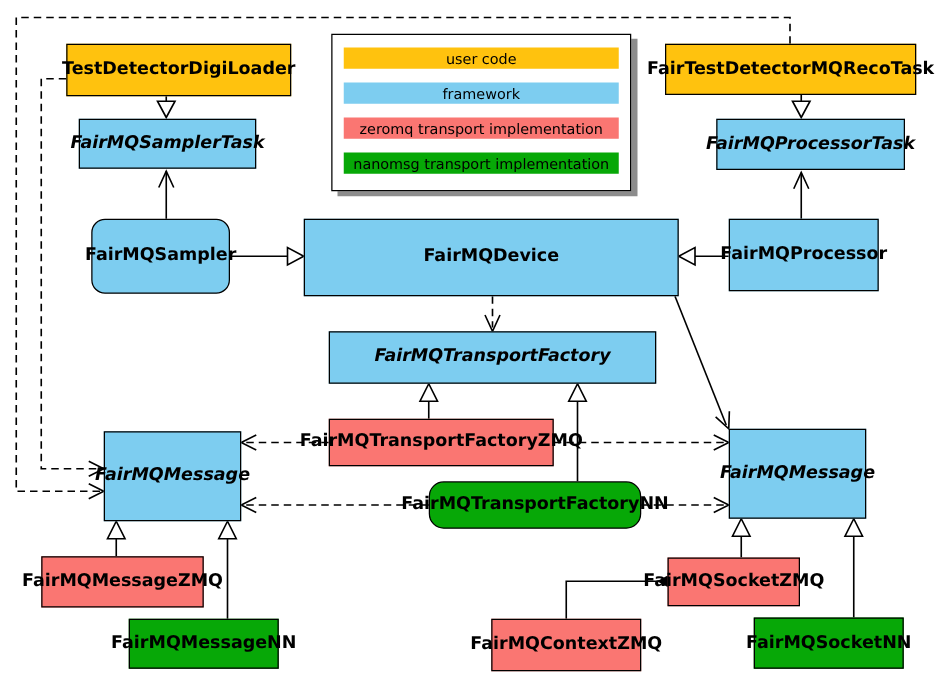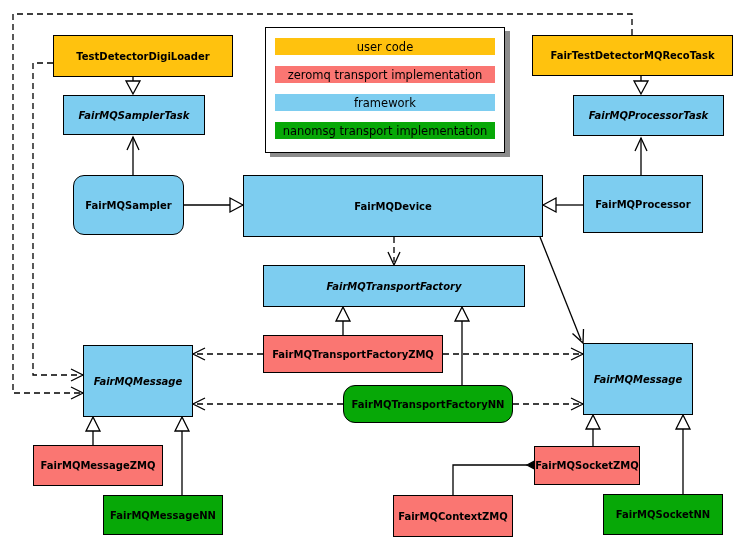--- a/index.html
+++ b/index.html
@@ -4,21 +4,21 @@
 <style>
   html,body { margin:0; padding:0; background:#fff; }
   #canvas {
     position:relative; width:748px; height:549px; background:#fff;
     font-family:"DejaVu Sans","Liberation Sans",sans-serif; overflow:hidden;
   }
   #wires { position:absolute; left:0; top:0; width:748px; height:549px; }
   .cls {
     position:absolute; box-sizing:border-box; border:1.4px solid #000;
     display:flex; align-items:center; justify-content:center; text-align:center;
-    font-weight:bold; font-size:10px; color:#000; line-height:1.1; z-index:2;
+    font-weight:bold; font-size:14px; color:#000; line-height:1.1; z-index:2;
   }
   .abstract { font-style:italic; }
   .c-yellow { background:#FFC20E; }
   .c-blue   { background:#7DCDF0; }
   .c-red    { background:#FA7672; }
   .c-green  { background:#07A807; }
   .legend {
     position:absolute; left:265px; top:27px; width:240px; height:126px;
     background:#fff; border:1.4px solid #000; box-shadow:5px 4px 0 #8c8c8c;
     box-sizing:border-box; display:flex; flex-direction:column; gap:11px;
@@ -141,22 +141,22 @@
     </g>
 
     <g>
       <polyline class="wire" points="453,495 453,465 527,465"></polyline>
       <polygon class="dia" points="527,465 540,458 553,465 540,472"></polygon>
     </g>
   </svg>
 
   <div class="legend">
     <div class="strip c-yellow">user code</div>
+    <div class="strip c-blue">framework</div>
     <div class="strip c-red">zeromq transport implementation</div>
-    <div class="strip c-blue">framework</div>
     <div class="strip c-green">nanomsg transport implementation</div>
   </div>
 
   <div class="cls c-yellow" style="left:53px;  top:35px;  width:180px; height:42px;">TestDetectorDigiLoader</div>
   <div class="cls c-blue abstract" style="left:63px; top:95px; width:142px; height:40px;">FairMQSamplerTask</div>
   <div class="cls c-blue" style="left:73px;  top:175px; width:111px; height:60px;border-radius:11px;">FairMQSampler</div>
   <div class="cls c-blue" style="left:243px; top:175px; width:300px; height:62px;">FairMQDevice</div>
   <div class="cls c-yellow" style="left:532px; top:35px; width:201px; height:41px;">FairTestDetectorMQRecoTask</div>
   <div class="cls c-blue abstract" style="left:573px; top:95px; width:151px; height:41px;">FairMQProcessorTask</div>
   <div class="cls c-blue" style="left:583px; top:175px; width:120px; height:58px;">FairMQProcessor</div>

